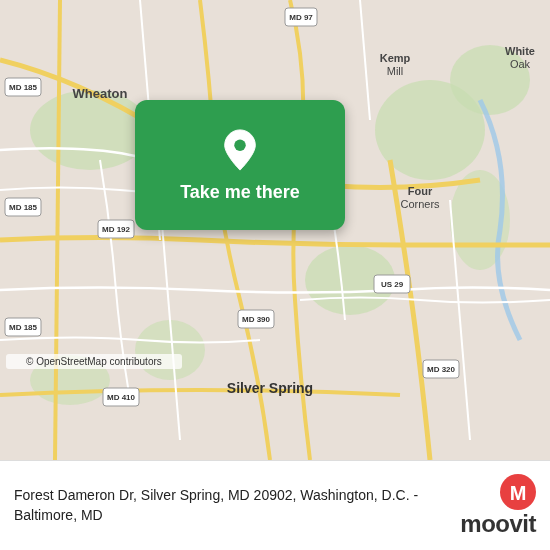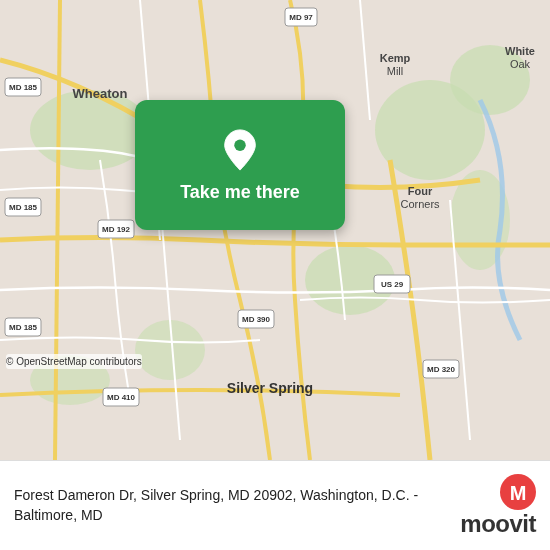--- a/index.html
+++ b/index.html
@@ -79,21 +79,21 @@
       border-top: 1px solid #ddd;
     }
 
     #osm-badge {
       position: absolute;
       bottom: 91px;
       left: 6px;
       font-size: 10px;
       color: #333;
       background: rgba(255,255,255,0.75);
-      padding: 2px 0;
+      padding: 2px 20px;
       border-radius: 3px;
     }
 
     #address-text {
       flex: 1;
       font-size: 14px;
       color: #222;
       line-height: 1.4;
     }
 

